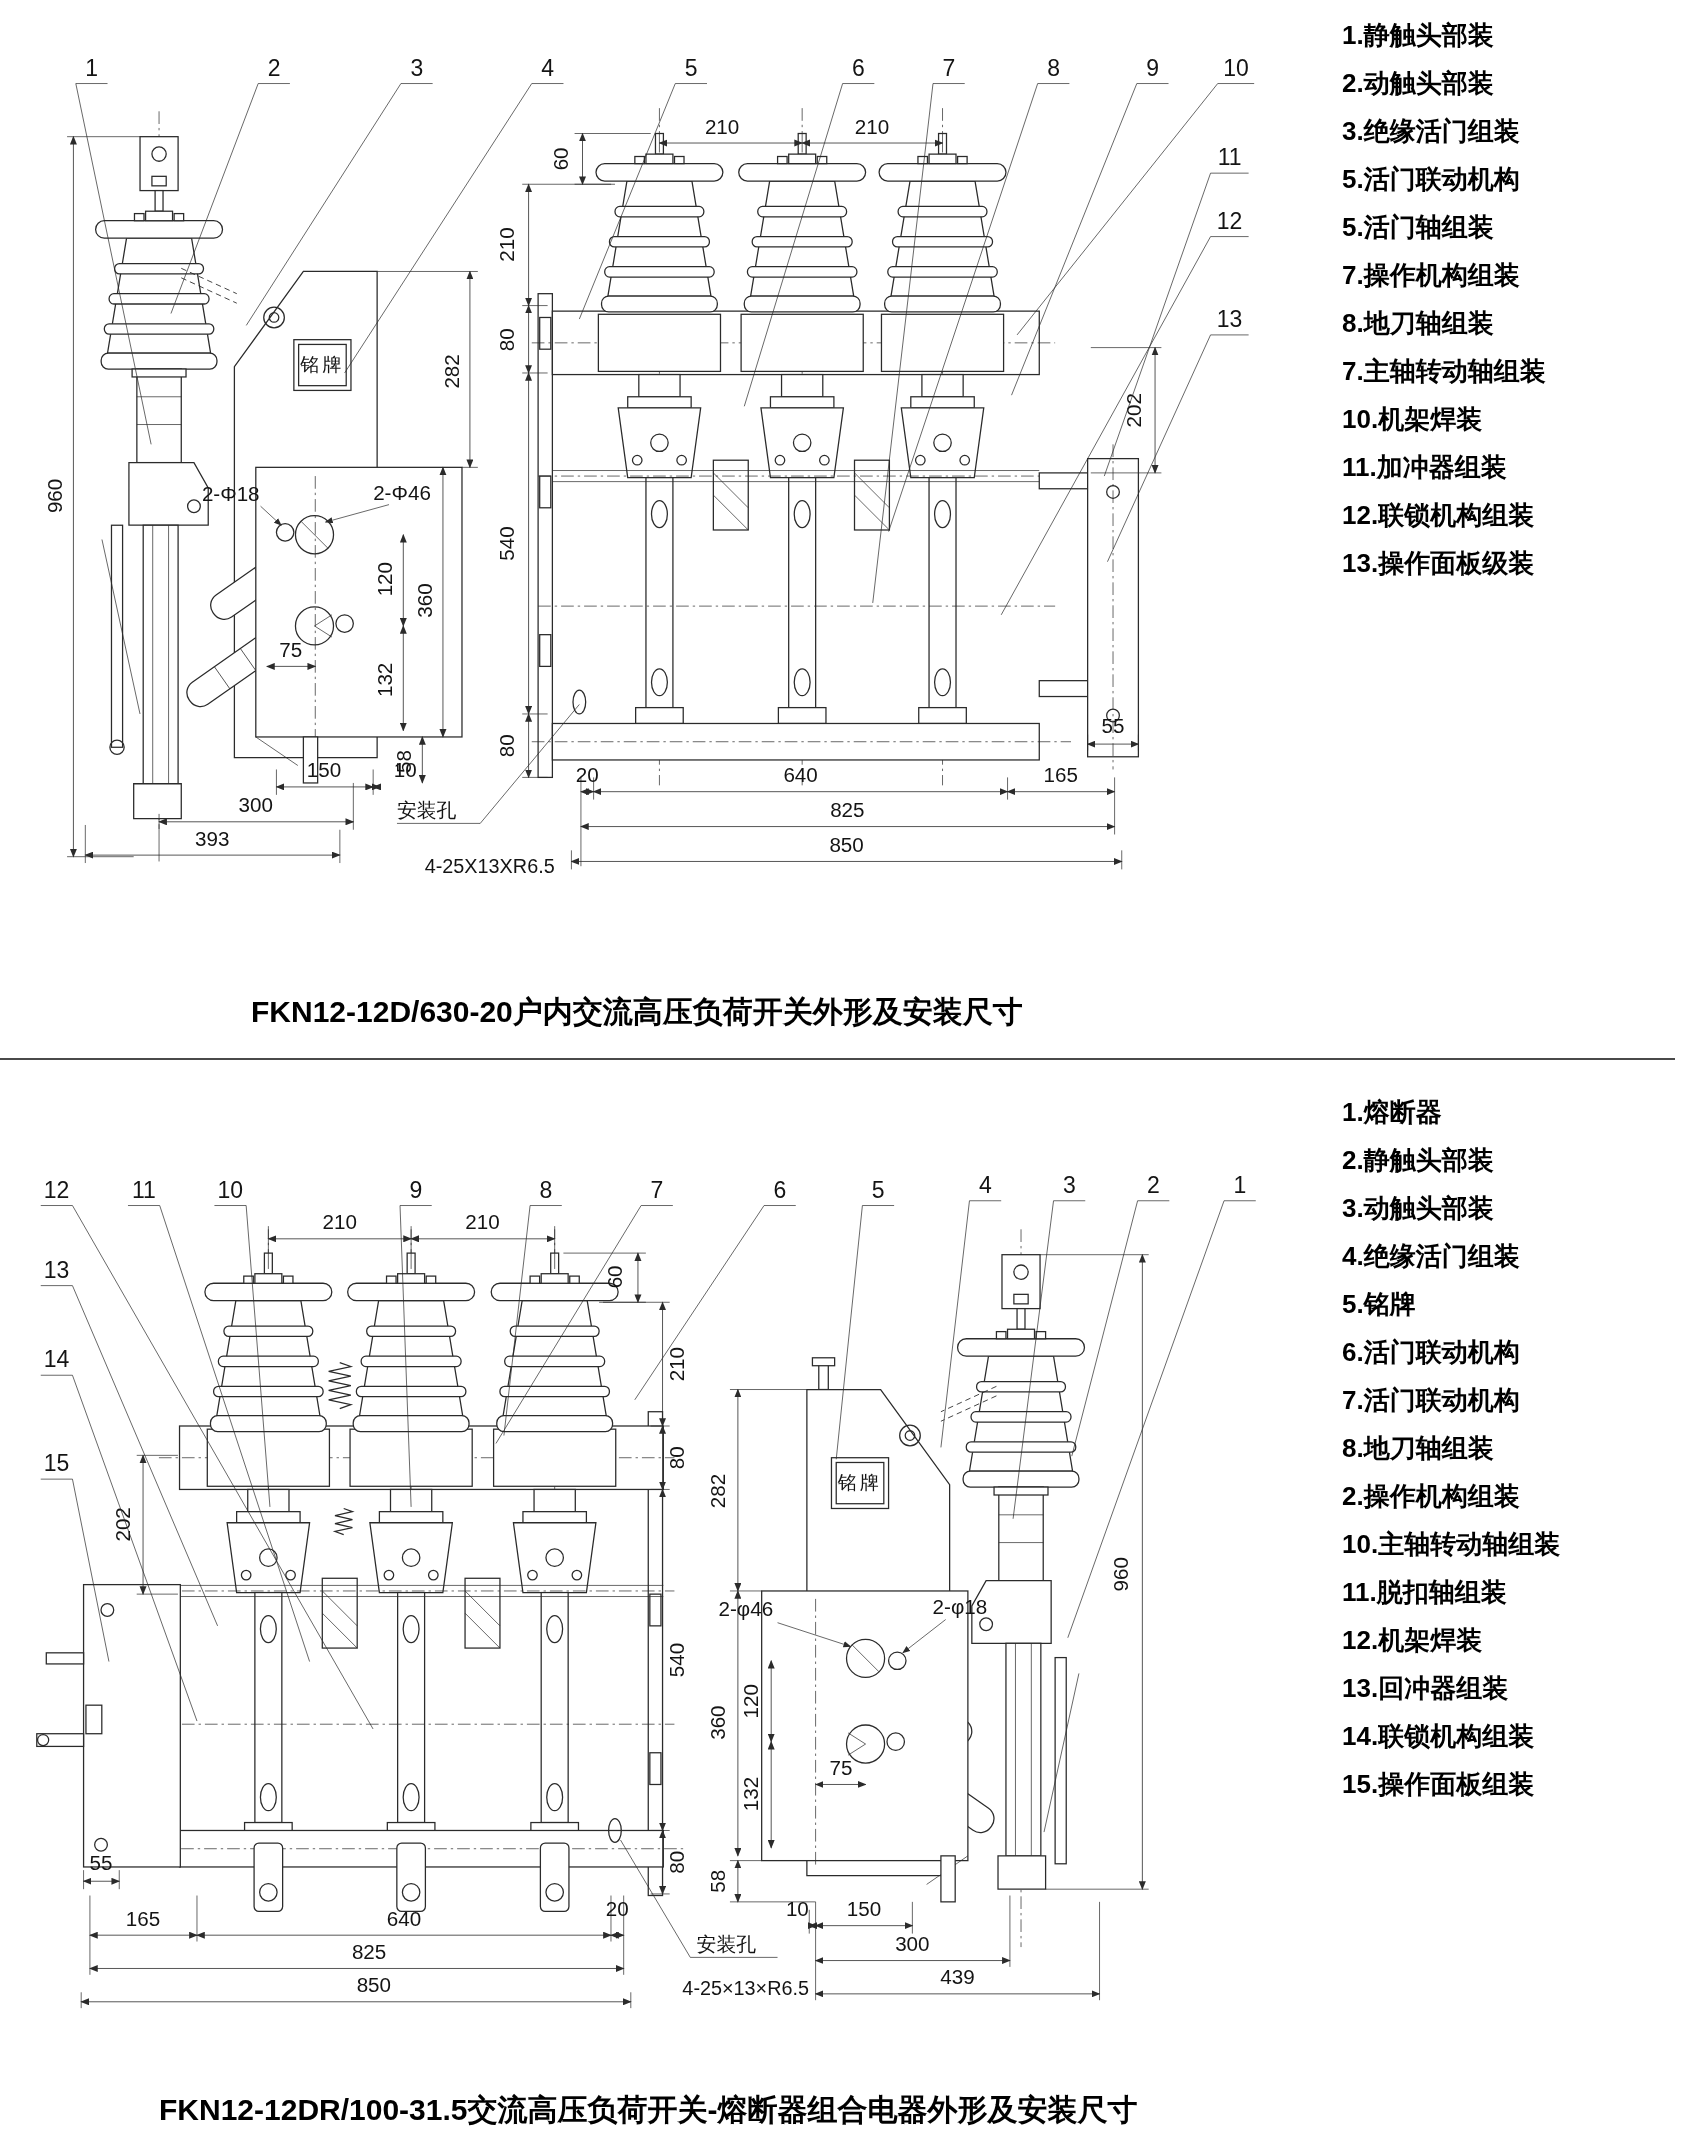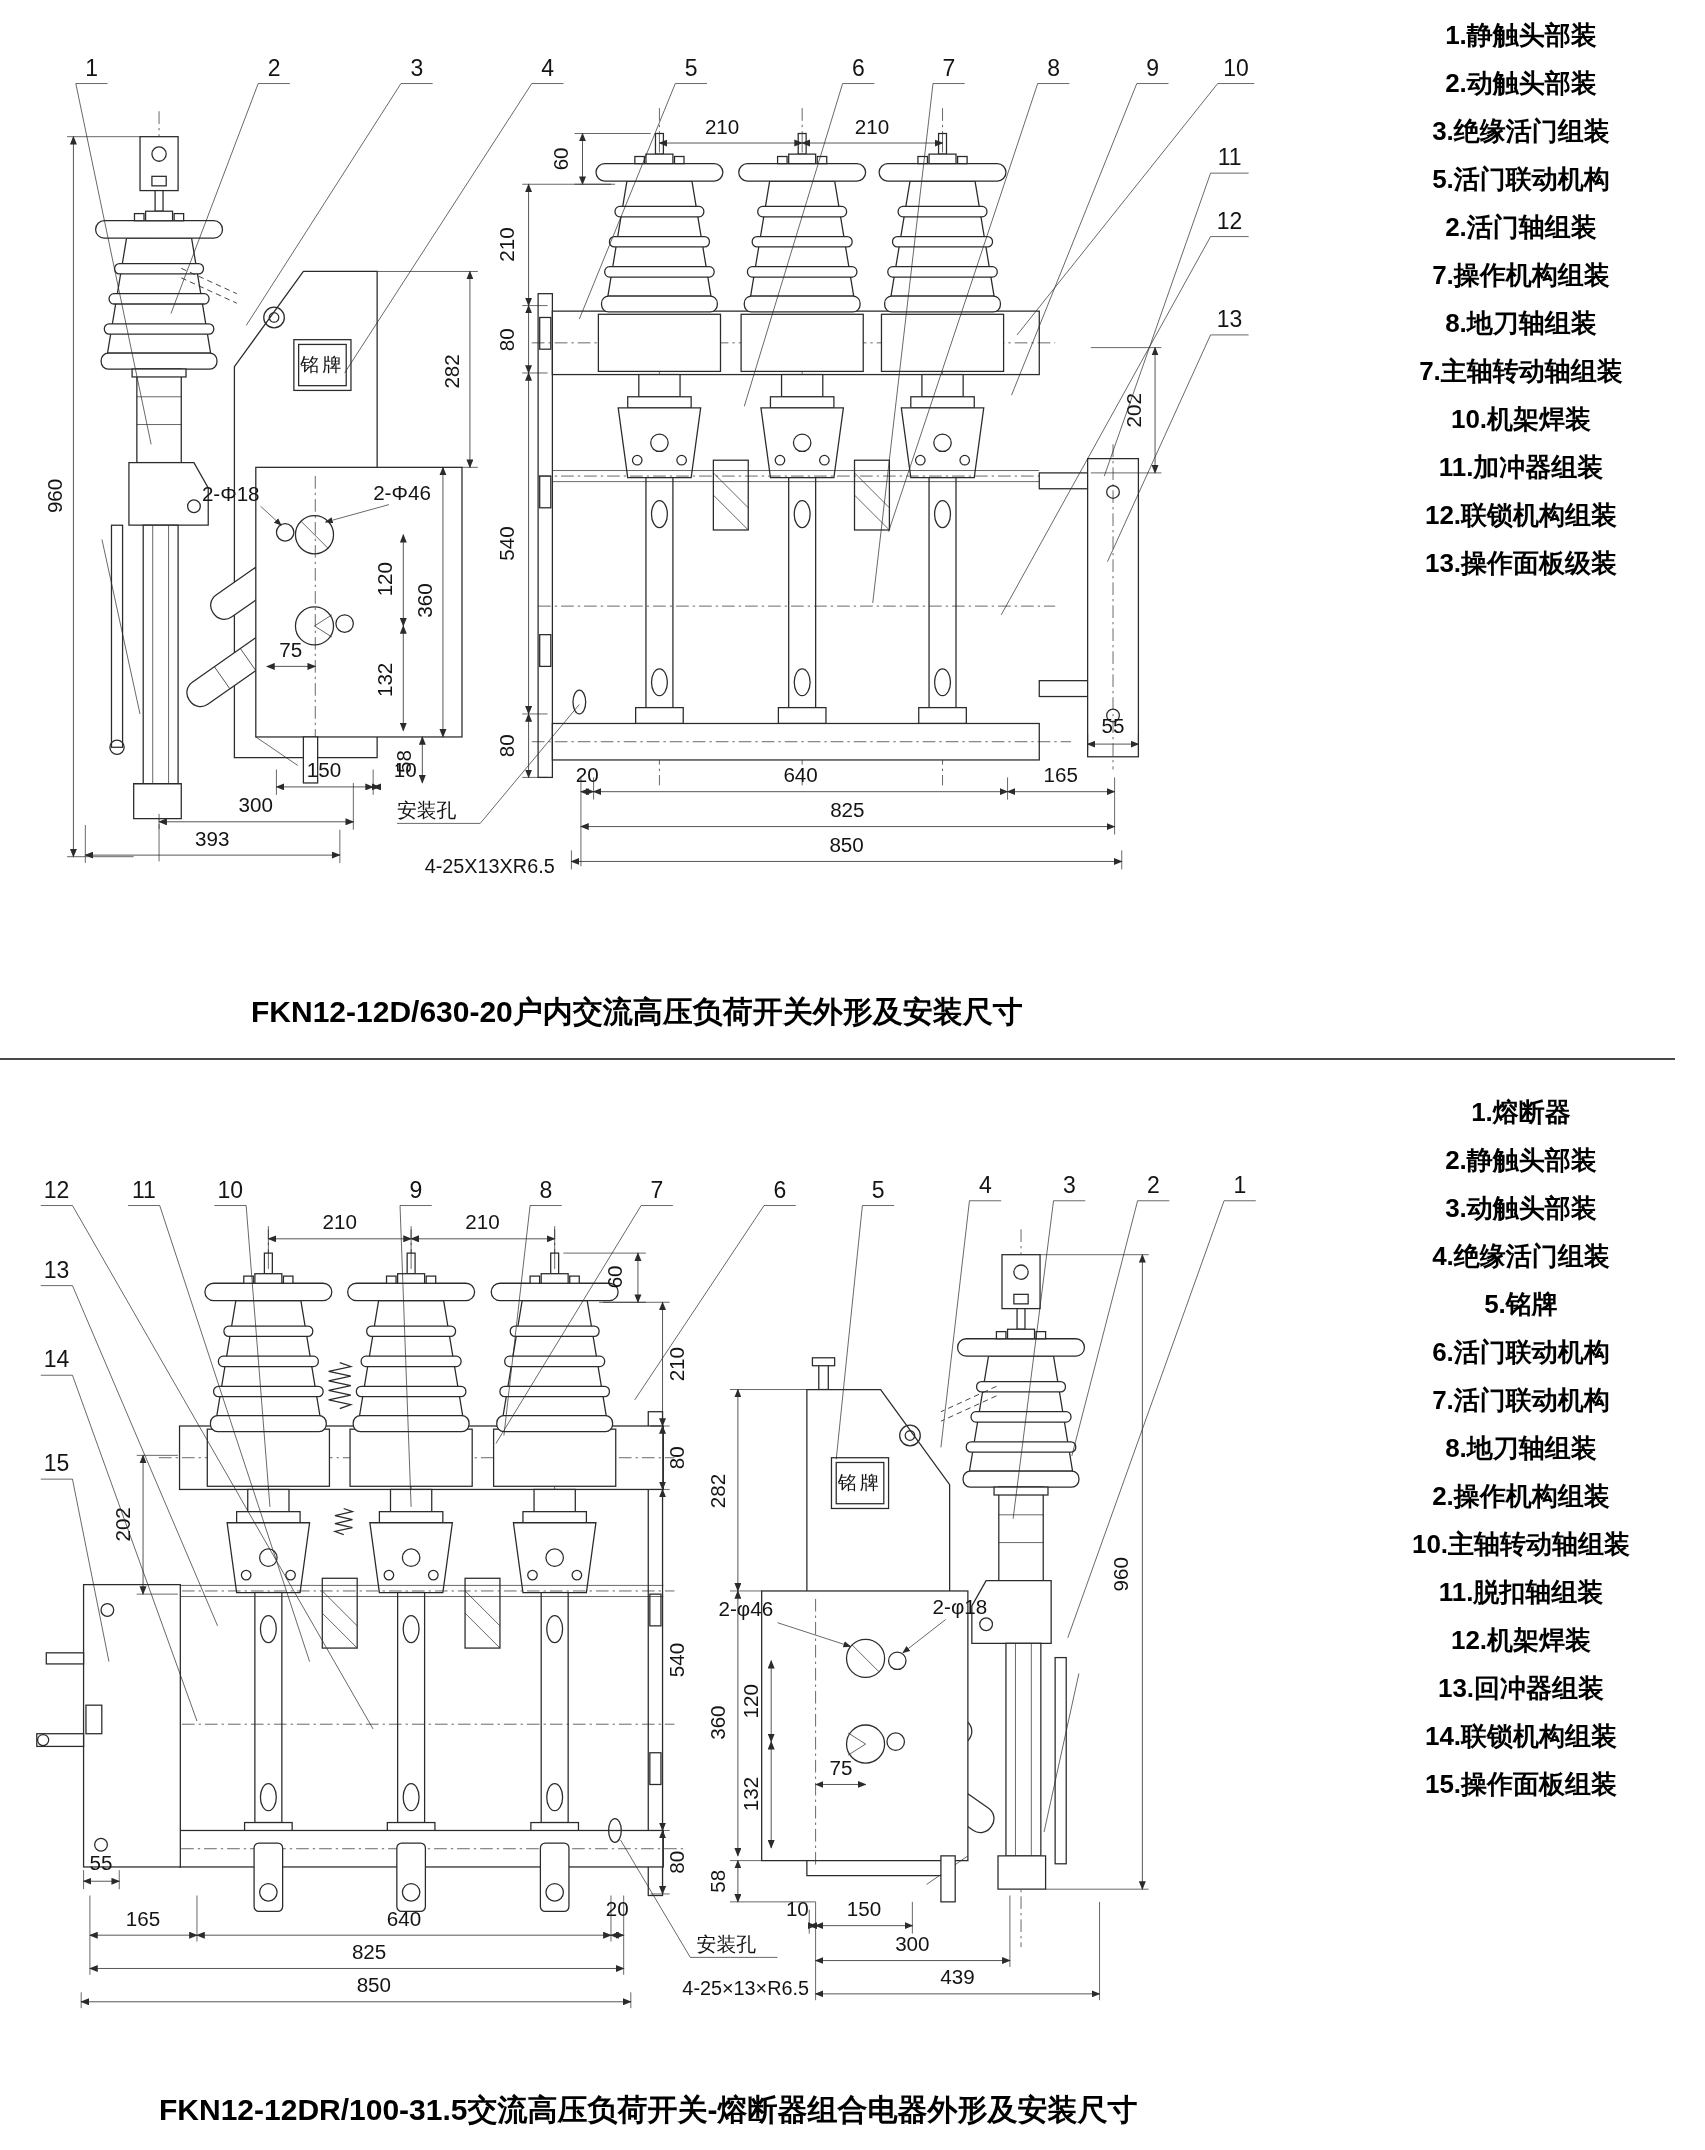--- a/index.html
+++ b/index.html
@@ -14,21 +14,21 @@
   .dsh{stroke:#2b2b2b;stroke-width:1.1;fill:none;stroke-dasharray:7 5;}
   .dim{stroke:#2b2b2b;stroke-width:1;fill:none;marker-start:url(#ar);marker-end:url(#ar);}
   text{font-family:"Liberation Sans","DejaVu Sans",sans-serif;fill:#141414;stroke:none;}
   .t{font-size:26px;}
   .tc{font-size:29px;}
   .cn{font-size:25px;}
   .np{font-size:24px;letter-spacing:4px;}
   
   .cap{position:absolute;font-size:30px;font-weight:700;white-space:nowrap;color:#000;}
   .parts{position:absolute;left:1342px;width:358px;list-style:none;margin:0;padding:0;}
-  .parts li{height:48px;line-height:48px;font-size:26px;font-weight:700;white-space:nowrap;color:#000;text-align:center;}
+  .parts li{height:48px;line-height:48px;font-size:26px;font-weight:700;white-space:nowrap;color:#000;}
   .divider{position:absolute;left:0;top:1058px;width:1675px;height:2.4px;background:#4a4a4a;}
 </style>
 </head>
 <body>
 
 <div id="page">
 
 <svg style="left:24px;top:32px" width="1301" height="904" viewBox="0 0 1640 1140">
   <defs>
     <marker id="ar" viewBox="0 0 10 8" refX="9" refY="4" markerWidth="11" markerHeight="9" orient="auto-start-reverse">
@@ -329,21 +329,21 @@
           <line class="thin" x1="1496" y1="382" x2="1366" y2="668"></line>
         </g>
   </g>
 </svg>
 
 <ul class="parts" id="parts1" style="top:11px">
   <li>1.静触头部装</li>
   <li>2.动触头部装</li>
   <li>3.绝缘活门组装</li>
   <li>5.活门联动机构</li>
-  <li>2.活门轴组装</li>
+  <li>5.活门轴组装</li>
   <li>7.操作机构组装</li>
   <li>8.地刀轴组装</li>
   <li>7.主轴转动轴组装</li>
   <li>10.机架焊装</li>
   <li>11.加冲器组装</li>
   <li>12.联锁机构组装</li>
   <li>13.操作面板级装</li>
 </ul>
 
 <div class="cap" style="left:251px;top:992px">FKN12-12D/630-20户内交流高压负荷开关外形及安装尺寸</div>

